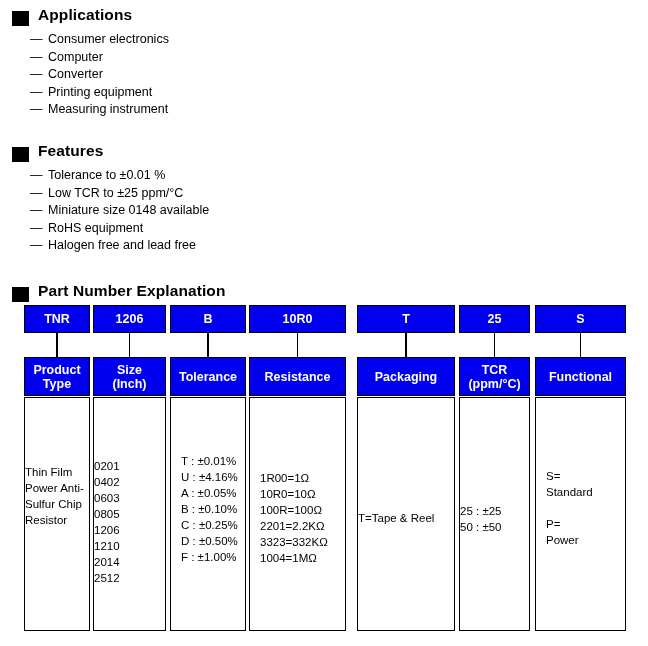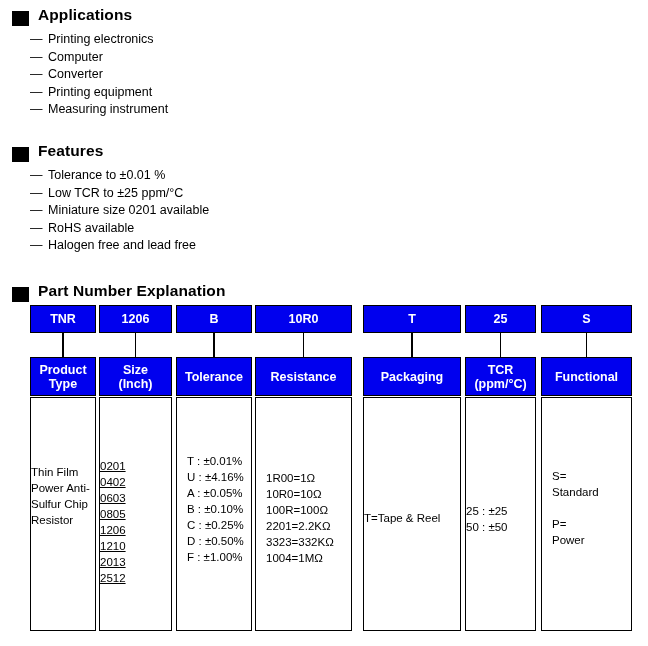--- a/index.html
+++ b/index.html
@@ -57,21 +57,21 @@
   }
   .bullet-list .li .dash {
     position: absolute;
     left: 0;
     top: 0;
   }
 
   
   #pn-diagram {
     position: absolute;
-    left: 6px;
+    left: 0;
     top: 303px;
     width: 512px;
     height: 330px;
   }
   .col {
     position: absolute;
     top: 0;
   }
   .code-box {
     position: absolute;
@@ -139,21 +139,21 @@
 <body>
 
 <div class="section" id="sec-applications" style="top:8px;">
   <div class="sec-head">
     <span class="sec-bullet"></span>
     <span class="sec-title">Applications</span>
   </div>
   <div class="bullet-list">
     <div class="li">
       <span class="dash">—</span>
-      <span>Printing electronics</span>
+      <span>Consumer electronics</span>
     </div>
     <div class="li">
       <span class="dash">—</span>
       <span>Computer</span>
     </div>
     <div class="li">
       <span class="dash">—</span>
       <span>Converter</span>
     </div>
     <div class="li">
@@ -176,25 +176,25 @@
     <div class="li">
       <span class="dash">—</span>
       <span>Tolerance to ±0.01 %</span>
     </div>
     <div class="li">
       <span class="dash">—</span>
       <span>Low TCR to ±25 ppm/°C</span>
     </div>
     <div class="li">
       <span class="dash">—</span>
-      <span>Miniature size 0201 available</span>
-    </div>
-    <div class="li">
-      <span class="dash">—</span>
-      <span>RoHS available</span>
+      <span>Miniature size 0148 available</span>
+    </div>
+    <div class="li">
+      <span class="dash">—</span>
+      <span>RoHS equipment</span>
     </div>
     <div class="li">
       <span class="dash">—</span>
       <span>Halogen free and lead free</span>
     </div>
   </div>
 </div>
 
 <div class="section" id="sec-partnumber" style="top:284px;">
   <div class="sec-head">
@@ -229,28 +229,28 @@
         <span>1206</span>
       </div>
       <div class="connector" style="left: 35.5px;"></div>
       <div class="hdr-box" style="width: 73px; align-items: center;">
         <div>
           <div>Size</div>
           <div>(Inch)</div>
         </div>
       </div>
       <div class="body-box" style="width: 73px;">
-        <div class="body-inner center" style="top: 60px; text-decoration: underline;">
+        <div class="body-inner center" style="top: 60px;">
           <div class="row">0201</div>
           <div class="row">0402</div>
           <div class="row">0603</div>
           <div class="row">0805</div>
           <div class="row">1206</div>
           <div class="row">1210</div>
-          <div class="row">2013</div>
+          <div class="row">2014</div>
           <div class="row">2512</div>
         </div>
       </div>
     </div>
     <div class="col" style="left: 170px; width: 76px;">
       <div class="code-box" style="width: 76px;">
         <span>B</span>
       </div>
       <div class="connector" style="left: 37px;"></div>
       <div class="hdr-box" style="width: 76px;">

